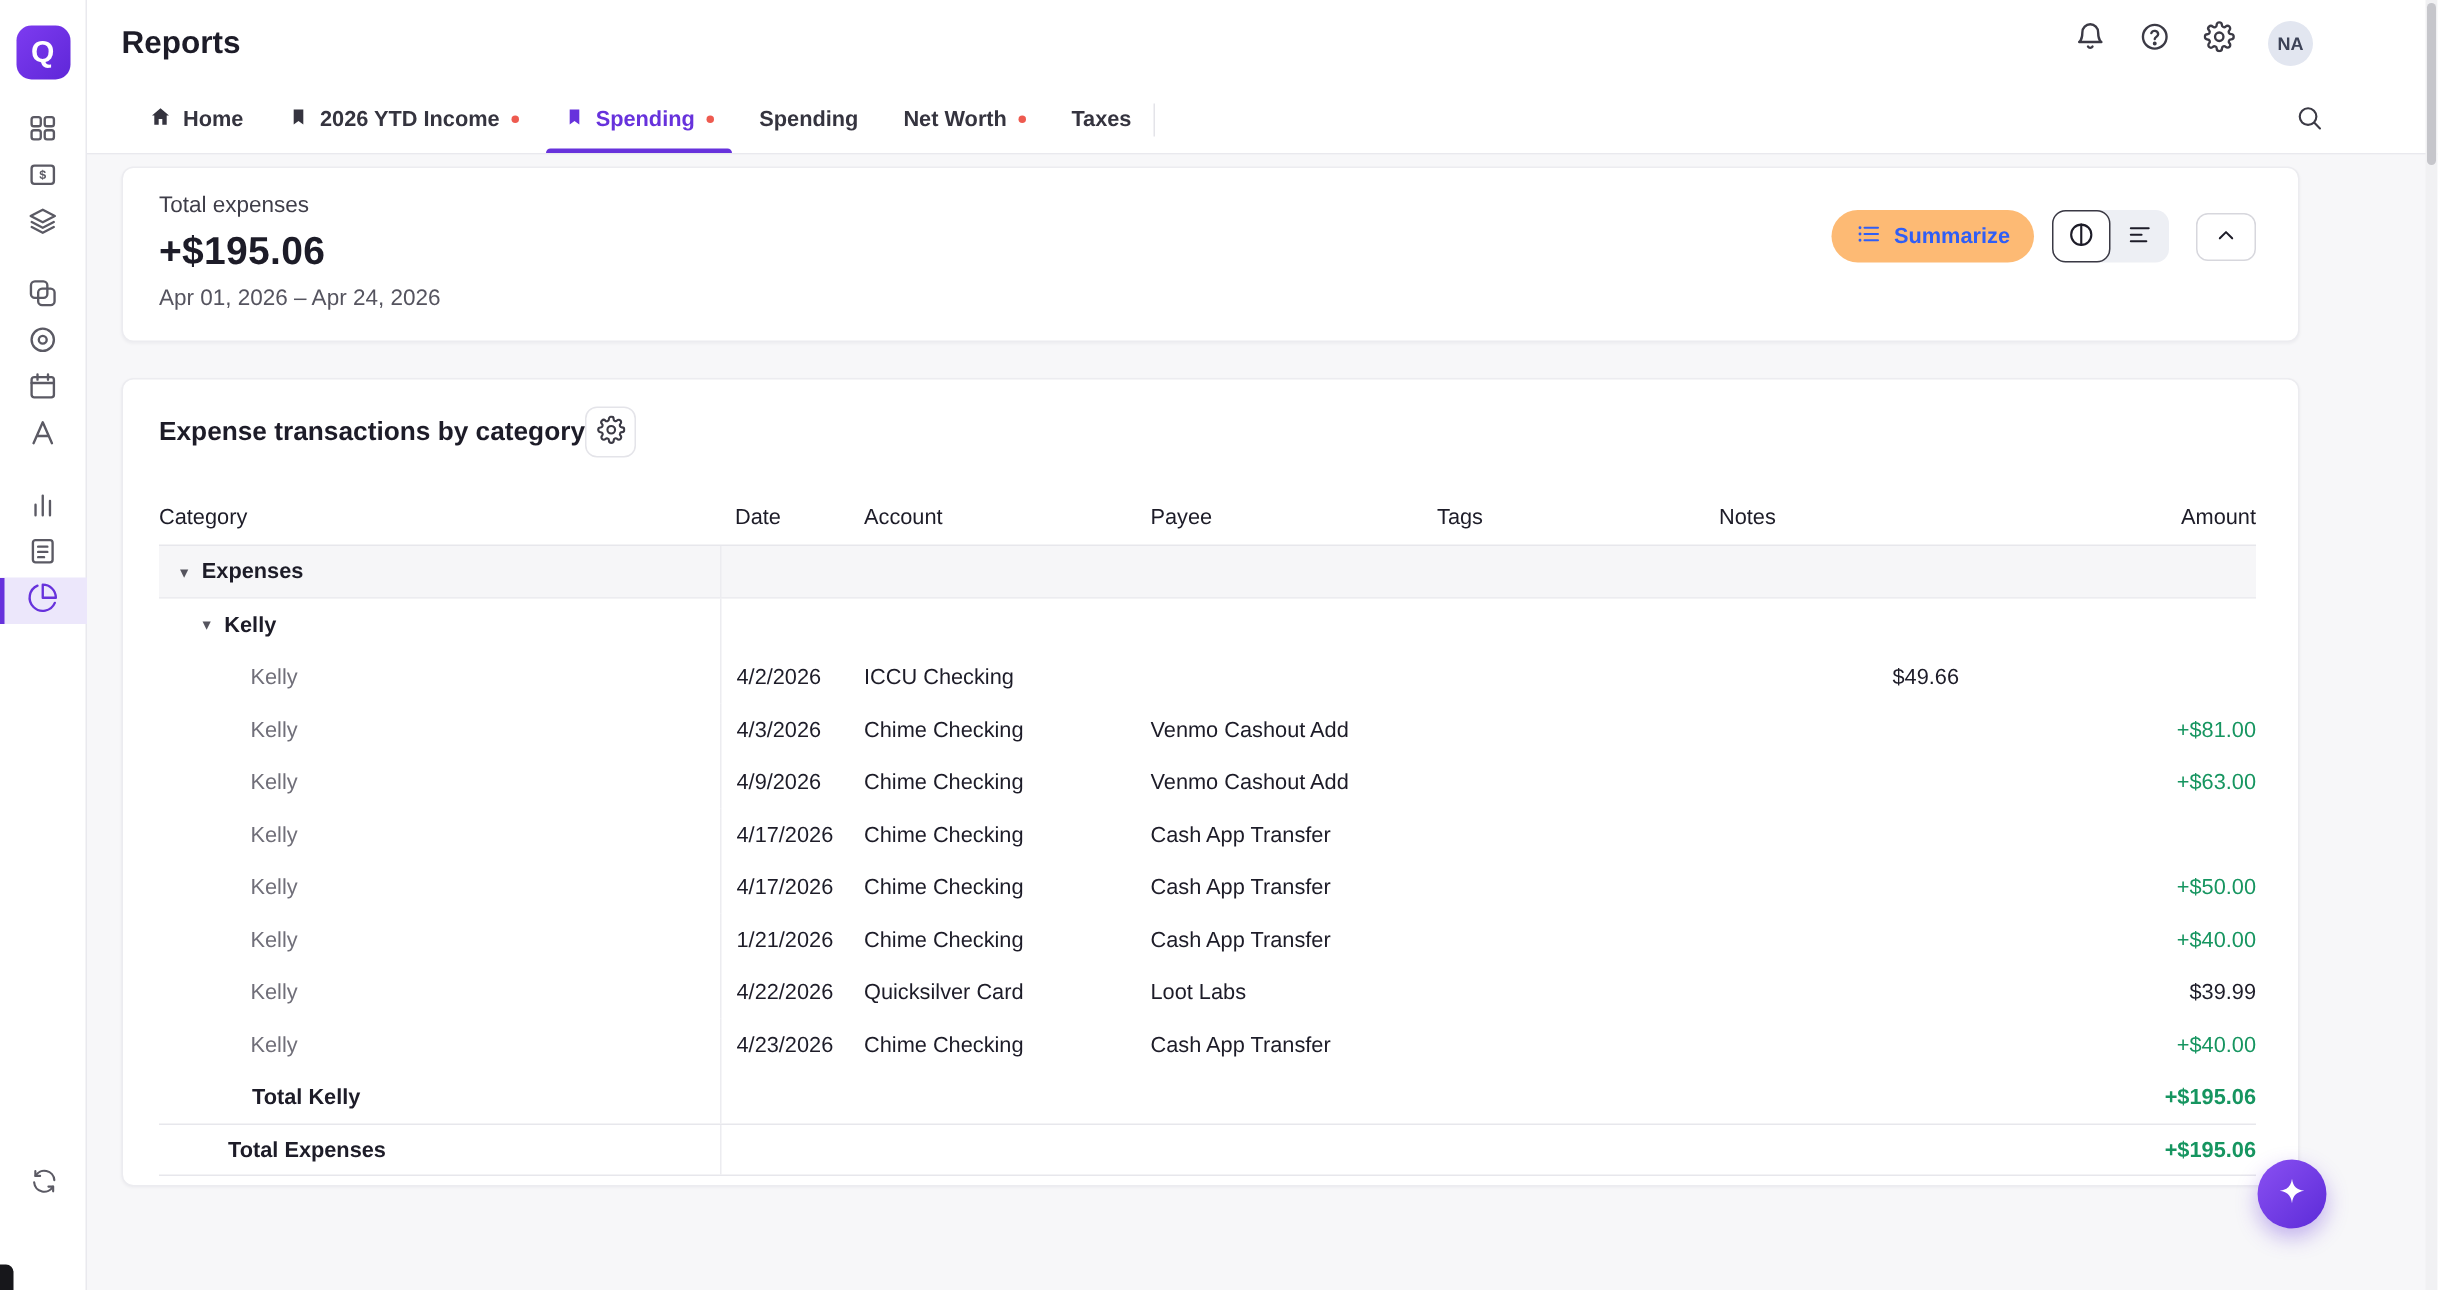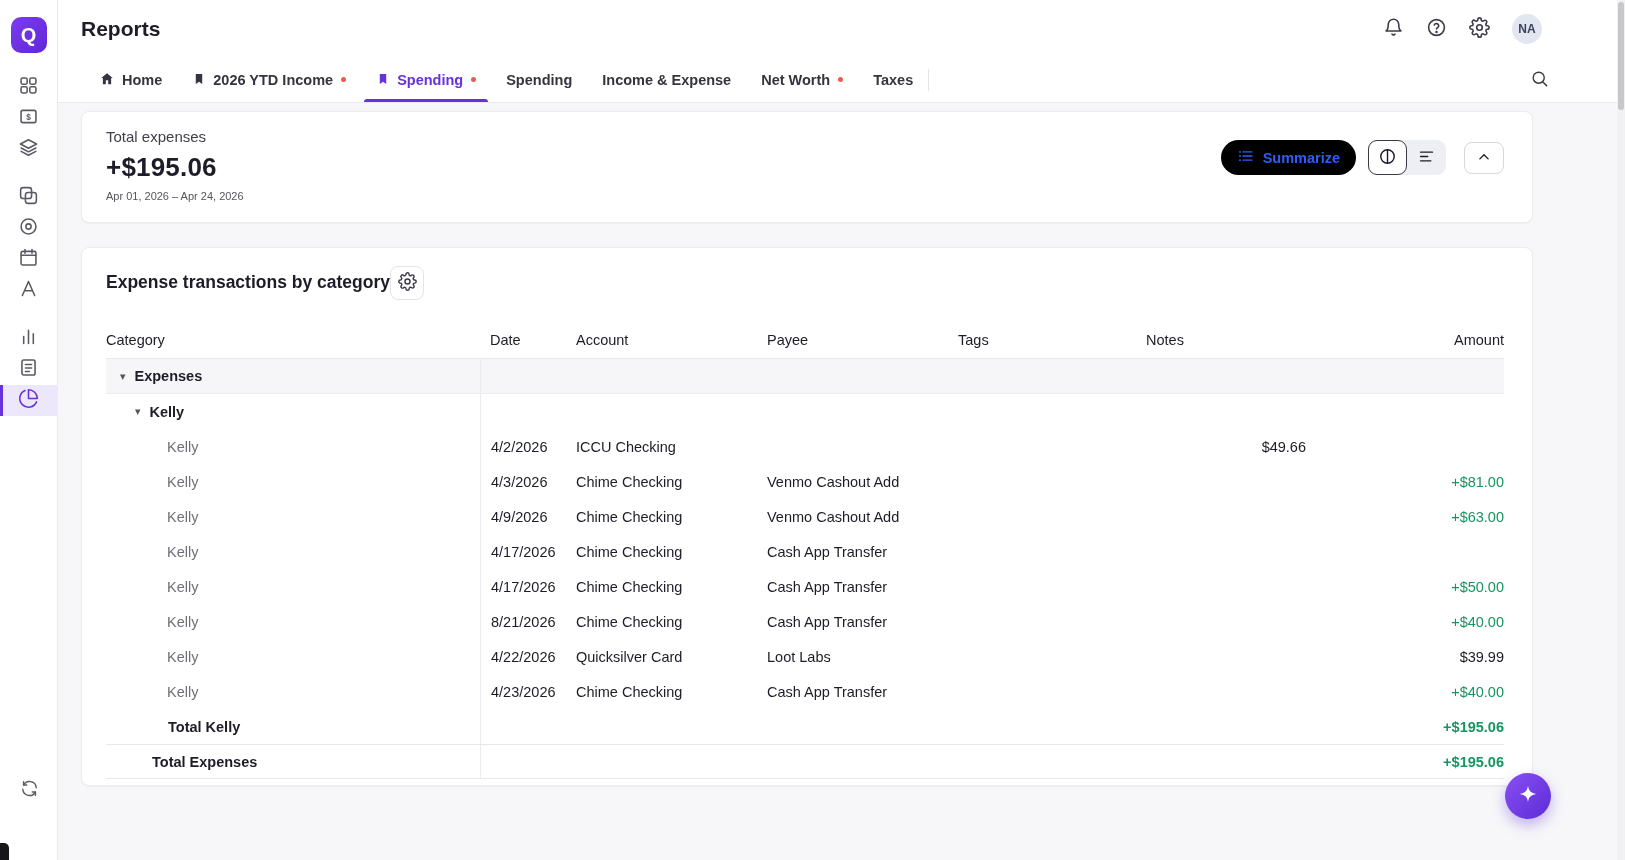--- a/index.html
+++ b/index.html
@@ -16,43 +16,43 @@
   .logo{width:36px;height:36px;border-radius:10px;background:linear-gradient(135deg,#7d3bf0,#5f27d8);color:#fff;font-weight:bold;font-size:20px;display:flex;align-items:center;justify-content:center;margin-top:17px;cursor:pointer}
   .side-nav{width:100%;display:flex;flex-direction:column;align-items:center;margin-top:19px}
   .side-item{width:58px;height:31px;display:flex;align-items:center;justify-content:center;color:#5b5a64;cursor:pointer}
   .side-item.group-start{margin-top:17px}
   .side-item.active{background:#ece7fb;box-shadow:inset 3px 0 0 var(--accent);color:var(--accent)}
   .side-bottom{position:absolute;bottom:55px;left:0;width:58px;height:30px;display:flex;align-items:center;justify-content:center;color:#5b5a64;cursor:pointer}
 
   
   .topbar{position:absolute;left:58px;right:0;top:0;height:58px;background:#fff;display:flex;align-items:center;padding:0 83px 0 23px;z-index:2}
   .topbar h1{font-size:21px;color:var(--ink)}
-  .top-actions{margin-left:auto;display:flex;align-items:center;gap:22px;color:#3b3a45}
+  .top-actions{margin-left:auto;display:flex;align-items:flex-start;gap:22px;color:#3b3a45}
   .icon-btn{display:flex;align-items:center;justify-content:center;cursor:pointer;background:none;border:none;color:#3b3a45;padding:0}
   .avatar{width:30px;height:30px;border-radius:50%;background:#e2e6f0;color:#3c4257;font-size:12px;font-weight:bold;display:flex;align-items:center;justify-content:center;cursor:pointer}
 
   
   .tabbar{position:absolute;left:58px;right:0;top:58px;height:45px;background:#fff;border-bottom:1px solid var(--line);display:flex;align-items:stretch;padding:0 76px 0 26px;z-index:2}
   .tab{display:flex;align-items:center;gap:7px;padding:0 15px;font-size:14.5px;font-weight:bold;color:#35343f;position:relative;cursor:pointer;white-space:nowrap}
   .tab.active{color:var(--accent)}
   .tab.active::after{content:"";position:absolute;left:3px;right:3px;bottom:0;height:3px;border-radius:3px 3px 0 0;background:var(--accent)}
   .tab-dot{width:5px;height:5px;border-radius:50%;background:var(--red);margin-left:1px;transform:translateY(-1px)}
   .tab-sep{width:1px;height:22px;background:#e4e4e9;align-self:center}
   .tab-search{margin-left:auto;align-self:center}
 
   
   .content{position:absolute;left:58px;top:103px;right:0;bottom:0;padding-top:8px;overflow:hidden}
   .card{width:1452px;margin-left:23px;background:#fff;border:1px solid var(--line2);border-radius:8px;box-shadow:0 1px 2px rgba(20,20,40,.04)}
 
   .summary-card{display:flex;justify-content:space-between;padding:16px 28px 20px 24px;margin-bottom:24px}
   .summary-label{font-size:15px;color:#3f3e49}
   .summary-amount{font-size:26px;font-weight:bold;color:var(--ink);margin:7px 0;letter-spacing:.2px}
-  .summary-range{font-size:11px;color:#55545f}
+  .summary-range{font-size:15px;color:#55545f}
   .summary-controls{display:flex;align-items:flex-start;gap:12px;padding-top:12px}
-  .summarize-btn{display:flex;align-items:center;gap:8px;height:35px;padding:0 16px;border:none;border-radius:18px;background:#000000;color:var(--blue);font-weight:bold;font-size:14.5px;cursor:pointer}
+  .summarize-btn{display:flex;align-items:center;gap:8px;height:35px;padding:0 16px;border:none;border-radius:18px;background:#fdba74;color:var(--blue);font-weight:bold;font-size:14.5px;cursor:pointer}
   .segmented{display:flex;background:#edeff4;border-radius:9px}
   .seg-btn{width:39px;height:35px;display:flex;align-items:center;justify-content:center;background:none;border:none;color:var(--ink);cursor:pointer}
   .seg-btn.selected{background:#fff;border:1.5px solid #3a3944;border-radius:9px}
   .collapse-btn{width:40px;height:32px;margin-left:6px;margin-top:2px;display:flex;align-items:center;justify-content:center;background:#fff;border:1px solid #d7d7dd;border-radius:8px;color:var(--ink);cursor:pointer}
 
   .table-card{padding:24px 28px 6px 24px}
   .table-head-row{display:flex;justify-content:flex-start;align-items:flex-start;margin-bottom:22px}
   .table-head-row h2{font-size:17.5px;color:var(--ink)}
   .gear-btn{width:34px;height:34px;display:flex;align-items:center;justify-content:center;background:#fff;border:1px solid #e4e4e9;border-radius:8px;color:#3b3a45;cursor:pointer;margin-top:-6px}
 
@@ -202,23 +202,20 @@
     </div>
     <div class="tab active">
       <span><svg width="14" height="14" viewBox="0 0 24 24" fill="none" stroke="currentColor" stroke-width="1.8" stroke-linecap="round" stroke-linejoin="round">
           <path fill="currentColor" stroke="none" d="M6.5 3.5h11V20.5L12 16.7 6.5 20.5z"></path>
         </svg></span>
       <span>Spending</span>
       <span class="tab-dot"></span>
     </div>
     <div class="tab">
       <span>Spending</span>
-    </div>
-    <div class="tab">
-      <span>Income &amp; Expense</span>
     </div>
     <div class="tab">
       <span>Net Worth</span>
       <span class="tab-dot"></span>
     </div>
     <div class="tab">
       <span>Taxes</span>
     </div>
     <div class="tab-sep"></div>
     <button class="icon-btn tab-search">
@@ -360,21 +357,21 @@
             <div class="c-acct">Chime Checking</div>
             <div class="c-payee">Cash App Transfer</div>
             <div class="c-tags"></div>
             <div class="c-notes"></div>
             <div class="c-amt pos">+$50.00</div>
           </div>
           <div class="trow body data lvl0">
             <div class="c-cat">
               <span class="cat-link">Kelly</span>
             </div>
-            <div class="c-date cdiv">8/21/2026</div>
+            <div class="c-date cdiv">1/21/2026</div>
             <div class="c-acct">Chime Checking</div>
             <div class="c-payee">Cash App Transfer</div>
             <div class="c-tags"></div>
             <div class="c-notes"></div>
             <div class="c-amt pos">+$40.00</div>
           </div>
           <div class="trow body data lvl0">
             <div class="c-cat">
               <span class="cat-link">Kelly</span>
             </div>

